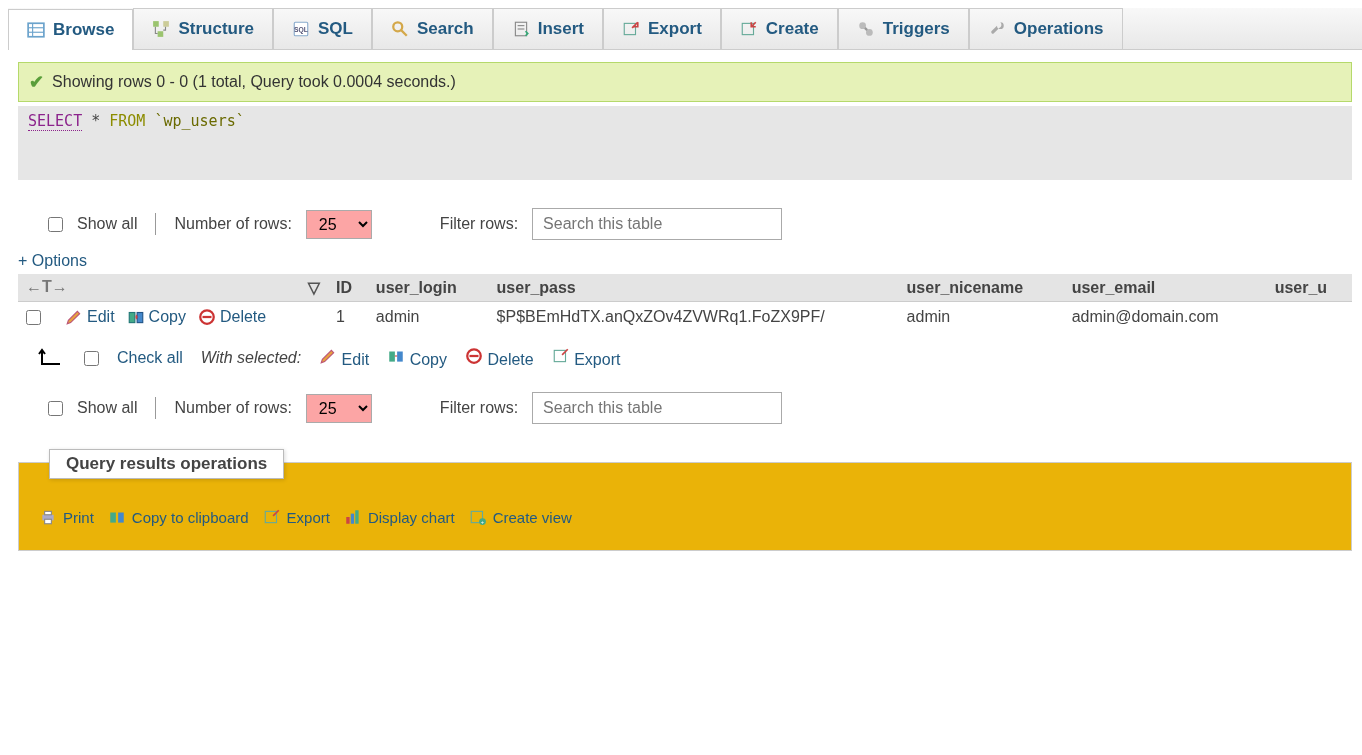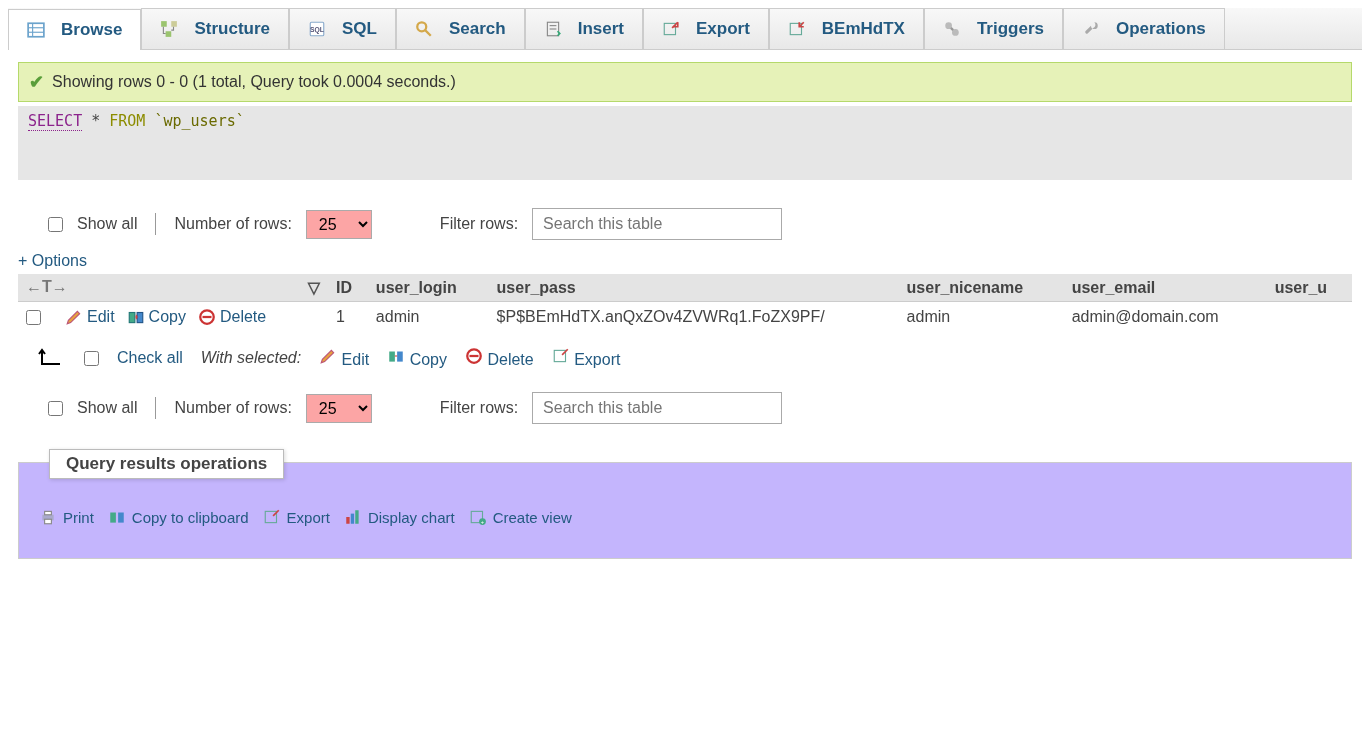--- a/index.html
+++ b/index.html
@@ -12,21 +12,21 @@
   overflow-x: hidden;
 }
 .tabs {
   display: flex;
   border-bottom: 1px solid #ccc;
   background: linear-gradient(#f8f8f8, #e8e8e8);
 }
 .tab {
   display: flex;
   align-items: center;
-  gap: 16px;
+  gap: 8px;
   padding: 10px 18px;
   border: 1px solid #ccc;
   border-bottom: none;
   background: linear-gradient(#f8f8f8, #e8e8e8);
   cursor: pointer;
   color: #235a81;
   font-weight: bold;
   font-size: 17px;
 }
 .tab.active {
@@ -88,23 +88,23 @@
   border-bottom: 1px solid #ccc;
 }
 table.dt td { padding: 6px 8px; vertical-align: middle; }
 .link { color: #235a81; cursor: pointer; }
 .rowactions { display: flex; align-items: center; gap: 4px; }
 .rowactions .act { display: inline-flex; align-items: center; gap: 4px; margin-right: 8px; }
 .bulkrow { display: flex; align-items: center; gap: 18px; padding: 14px 18px; font-size: 16px; }
 .bulkrow .lbl { font-style: italic; }
 .qbox {
   border: 1px solid #ccc;
-  background: #c4b5fd;
+  background: #eab308;
   margin-top: 30px;
-  padding: 30px 20px 32px 20px;
+  padding: 30px 20px 24px 20px;
   position: relative;
 }
 .qbox .title {
   position: absolute;
   top: -14px;
   left: 30px;
   background: #fff;
   border: 1px solid #bbb;
   padding: 4px 16px;
   font-weight: bold;
@@ -183,21 +183,21 @@
       </span>
     <span>Export</span>
   </div>
   <div class="tab">
     <span class="ticon">
         <svg class="iconsvg" viewBox="0 0 16 16">
           <rect x="2" y="3" width="10" height="10" fill="none" stroke="#6a9"></rect>
           <path d="M14 2 L10 6 M10 2 L10 6 L14 6" stroke="#c44" fill="none" stroke-width="1.5"></path>
         </svg>
       </span>
-    <span>BEmHdTX</span>
+    <span>Create</span>
   </div>
   <div class="tab">
     <span class="ticon">
         <svg class="iconsvg" viewBox="0 0 16 16">
           <circle cx="5" cy="5" r="3" fill="#bbb"></circle>
           <circle cx="11" cy="11" r="3" fill="#bbb"></circle>
           <line x1="7" y1="7" x2="9" y2="9" stroke="#999" stroke-width="2"></line>
         </svg>
       </span>
     <span>Triggers</span>

